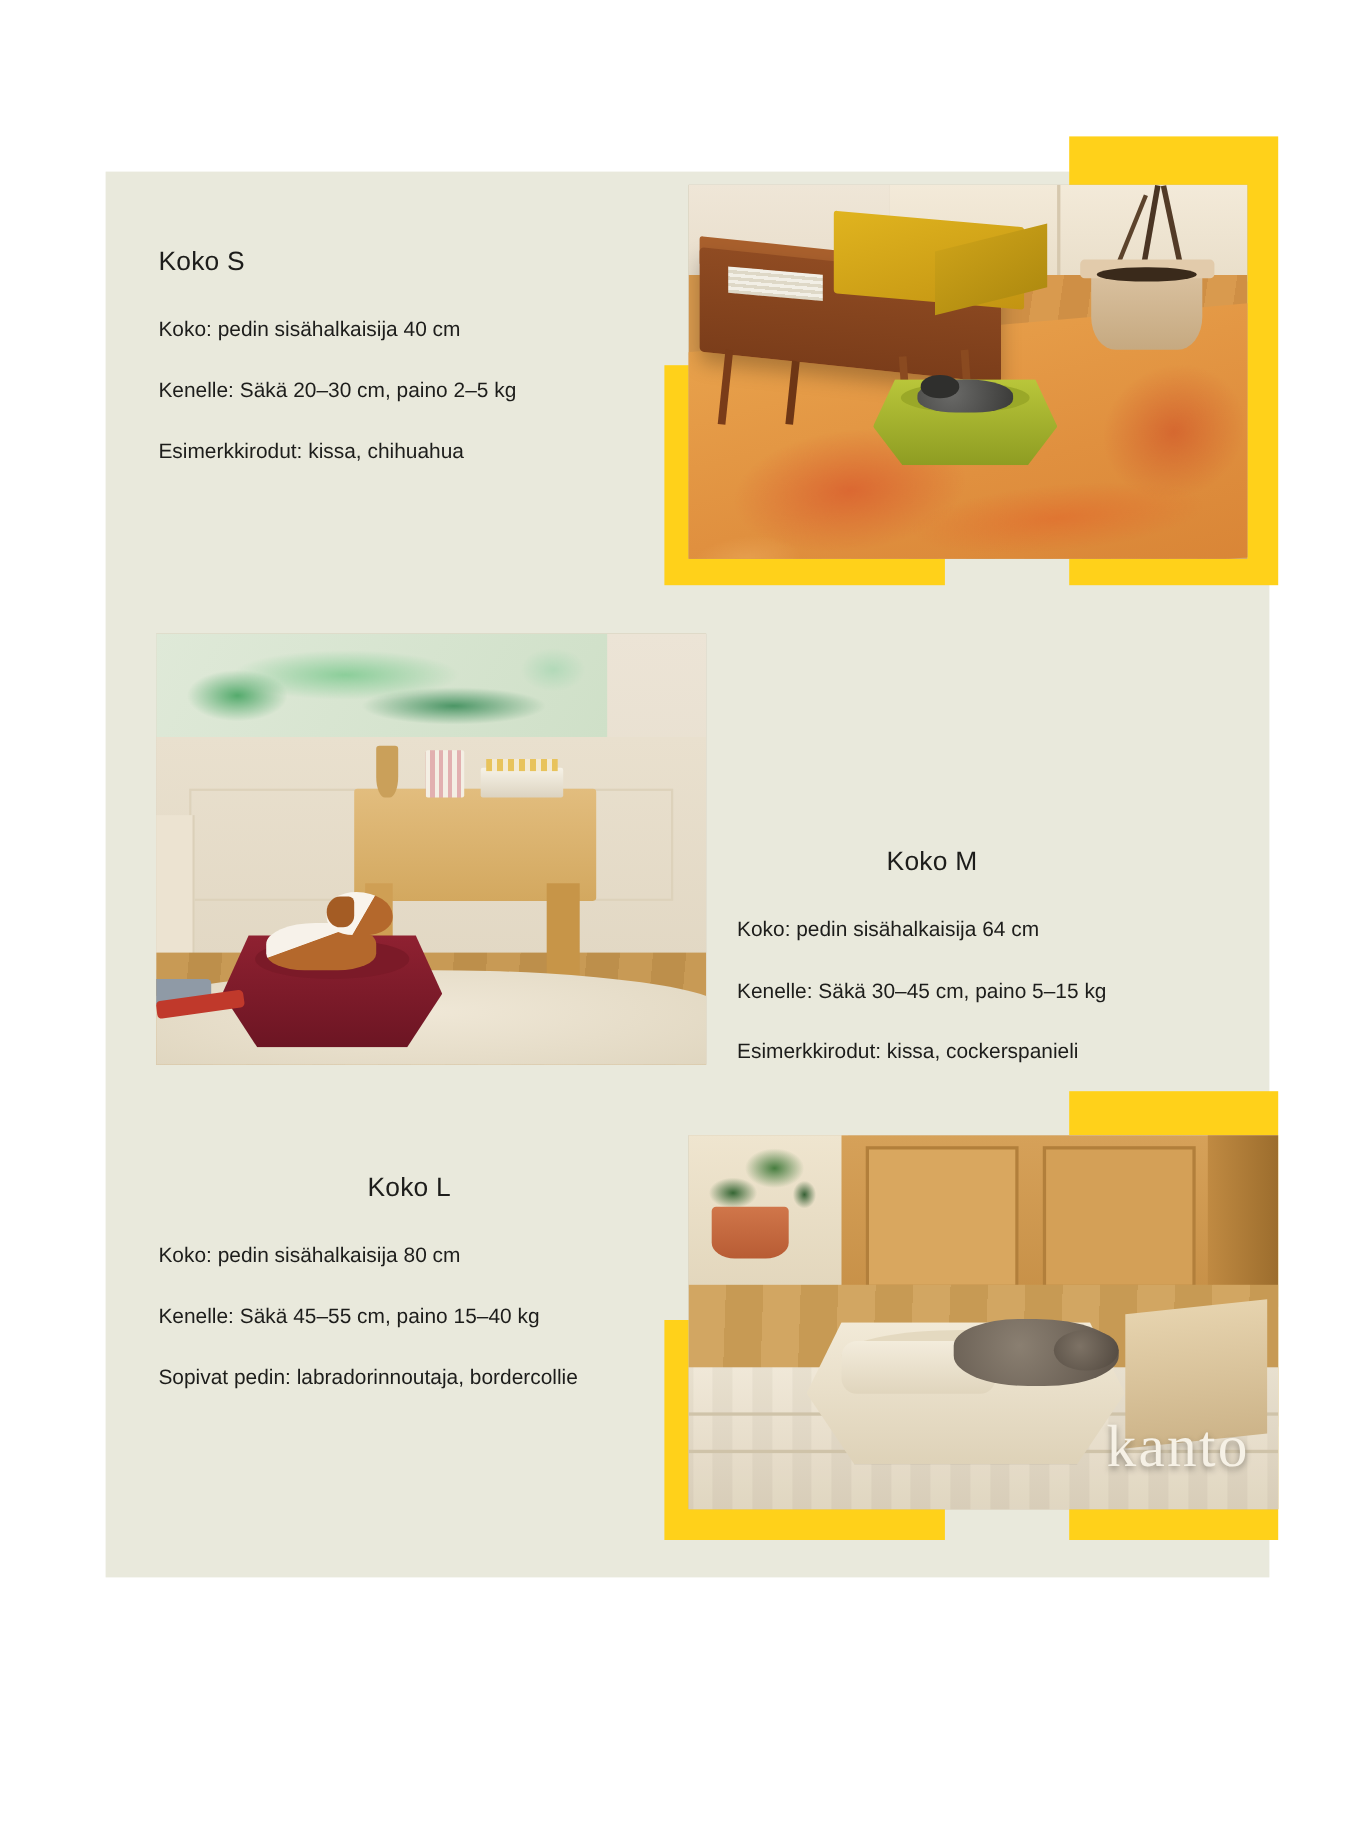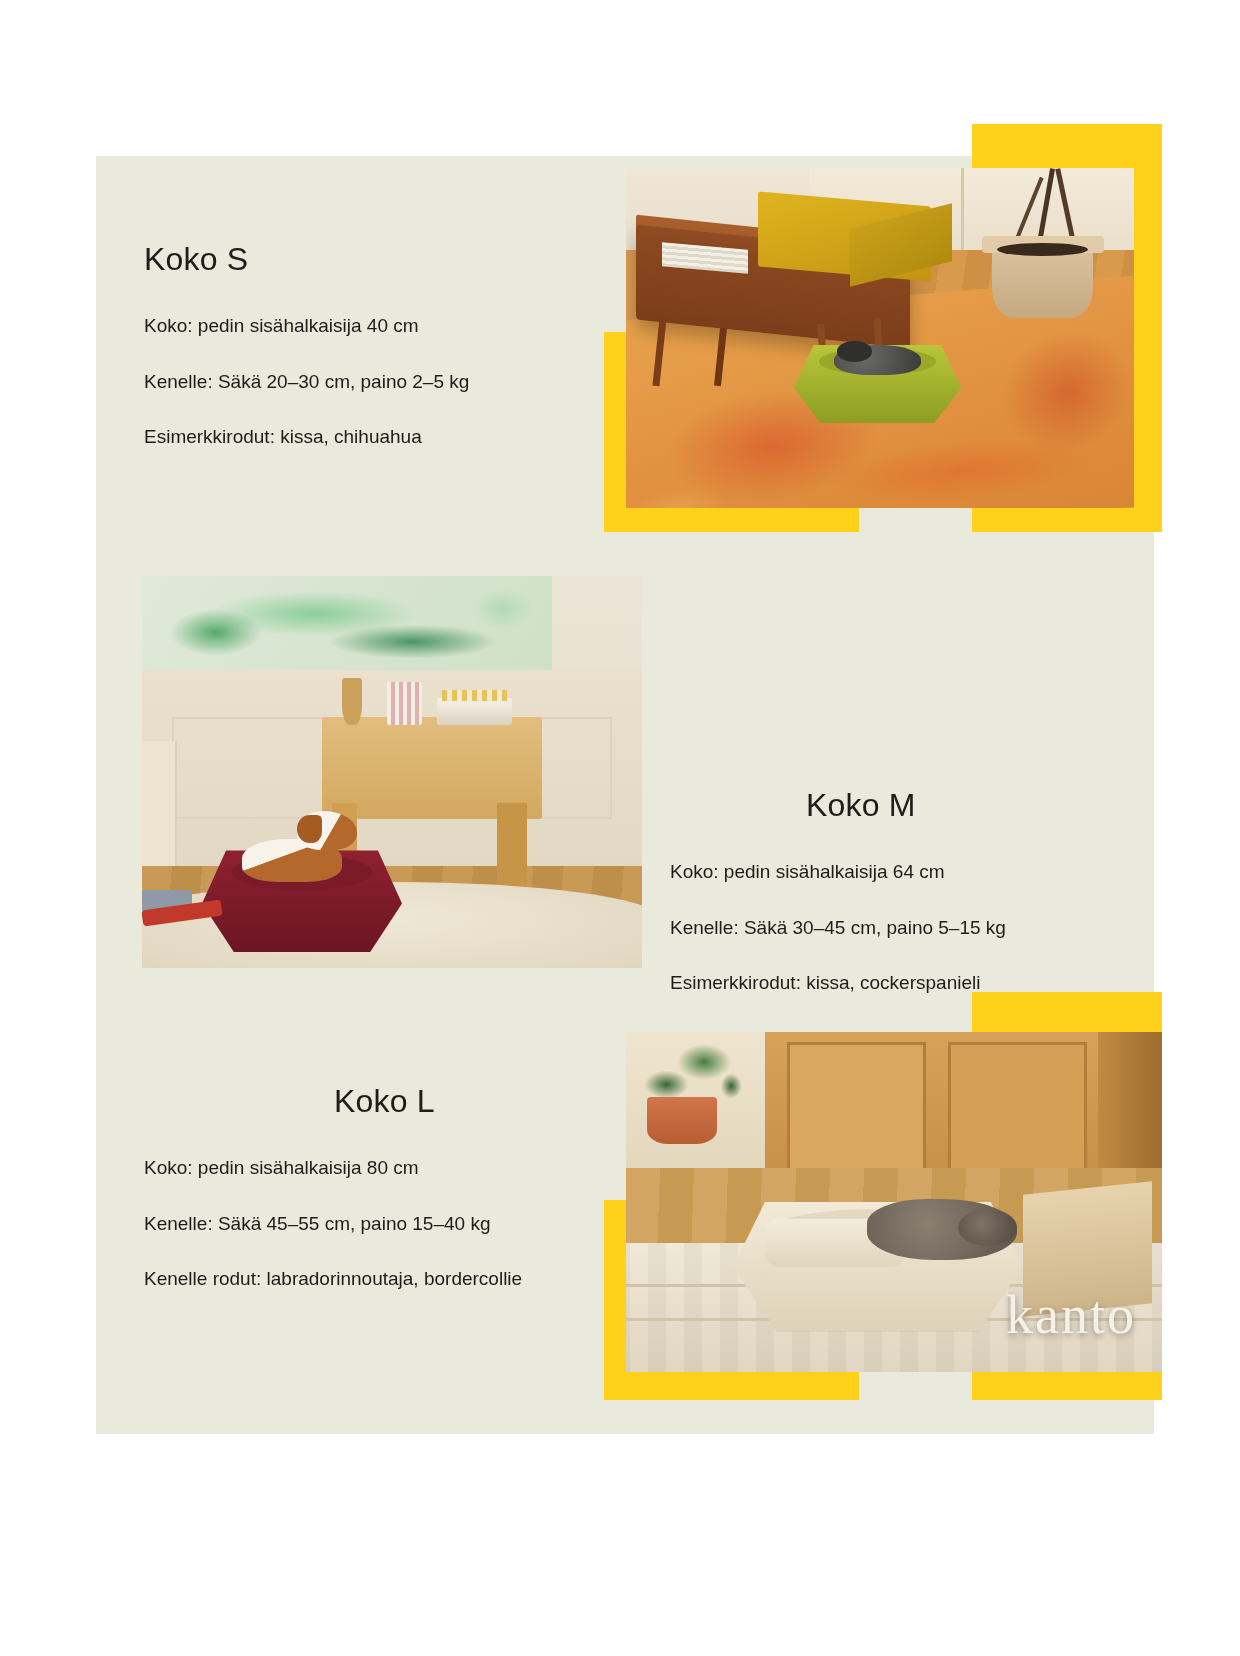--- a/index.html
+++ b/index.html
@@ -22,25 +22,25 @@
     width: 1058px;
     height: 1278px;
     background: #e9e9dc;
   }
 
   
   .section { position: absolute; }
 
   .text-col { position: absolute; }
   .sec-title {
-    font-size: 32px;
+    font-size: 24px;
     color: #1d1d1b;
     font-weight: 400;
     letter-spacing: .2px;
-    margin: 17px 0 34px 0;
+    margin: 0 0 34px 0;
   }
   .sec-line {
     font-size: 19px;
     line-height: 1.45;
     color: #1d1d1b;
     margin: 0 0 28px 0;
     font-weight: 400;
   }
   .sec-line:last-child { margin-bottom: 0; }
 
@@ -364,21 +364,21 @@
         <p class="sec-line">Esimerkkirodut: kissa, cockerspanieli</p>
       </div>
     </div>
 
     <div class="section" style="left:0; top:826px; width:1058px; height:452px;">
 
       <div class="text-col" style="left:48px; top:84px; width:400px;">
         <div class="sec-title" style="padding-left:190px;">Koko L</div>
         <p class="sec-line">Koko: pedin sisähalkaisija 80 cm</p>
         <p class="sec-line">Kenelle: Säkä 45–55 cm, paino 15–40 kg</p>
-        <p class="sec-line">Kenelle rodut: labradorinnoutaja, bordercollie</p>
+        <p class="sec-line">Sopivat pedin: labradorinnoutaja, bordercollie</p>
       </div>
 
       <div class="photo-wrap" style="left:406px; top:0px; width:660px; height:440px;">
         <div class="yellow" style="left:102px; top:218px; width:255px; height:200px;"></div>
         <div class="yellow" style="left:470px; top:10px; width:190px; height:408px;"></div>
         <div class="photo" style="left:124px; top:50px; width:536px; height:340px;">
           <div class="i3-bg">
             <div class="i3-wallL"></div>
             <div class="i3-cab"></div>
             <div class="i3-cab-door1"></div>

